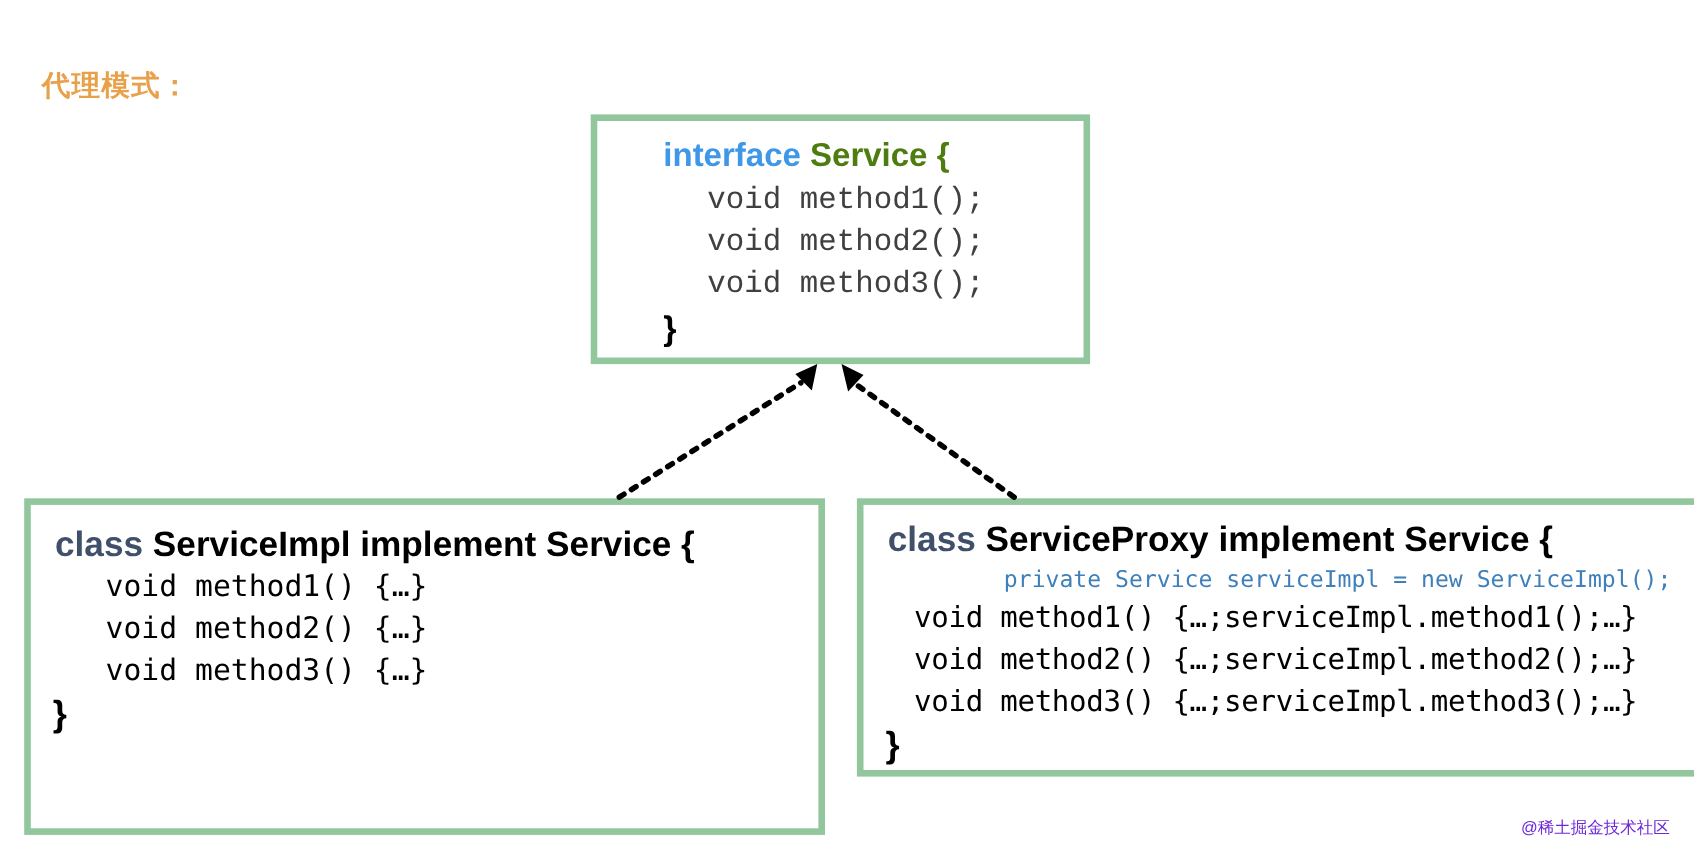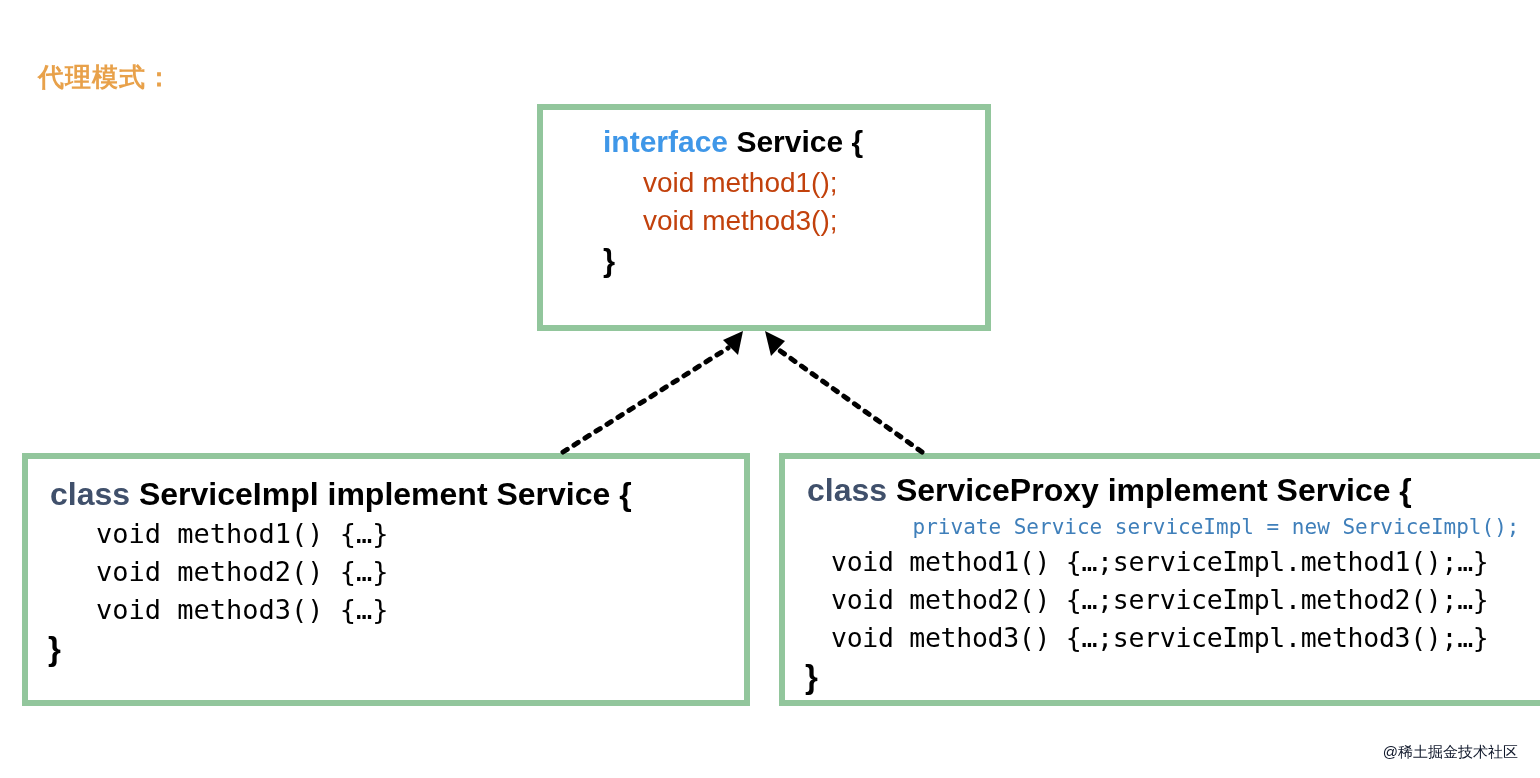--- a/index.html
+++ b/index.html
@@ -39,53 +39,53 @@
 
   
   #box-interface {
     left: 537px;
     top: 104px;
     width: 454px;
     height: 227px;
     padding: 10px 0 0 0;
   }
   #box-interface .line {
-    font-family: Liberation Sans, sans-serif;
+    font-family: Liberation Mono, monospace;
     font-size: 28px;
-    color: #c2410c;
+    color: #404040;
     line-height: 38px;
     white-space: pre;
   }
   #box-interface .hdr {
     font-family: "Liberation Sans", sans-serif;
     font-size: 30px;
     font-weight: bold;
     line-height: 44px;
     padding-left: 60px;
     white-space: pre;
   }
   #box-interface .kw-interface { color: #3f97e8; }
-  #box-interface .hdr-rest   { color: #000000; }
+  #box-interface .hdr-rest   { color: #4d7c0f; }
   #box-interface .method {
     padding-left: 100px;
   }
   #box-interface .brace-close {
     padding-left: 60px;
     font-family: "Liberation Sans", sans-serif;
     font-size: 31px;
     font-weight: bold;
     line-height: 42px;
   }
 
   
   #box-impl {
     left: 22px;
     top: 453px;
     width: 728px;
-    height: 253px;
+    height: 306px;
     padding: 14px 0 0 0;
   }
   
   #box-proxy {
     left: 779px;
     top: 453px;
     width: 828px;
     height: 253px;
     padding: 10px 0 0 0;
   }
@@ -143,34 +143,35 @@
     pointer-events: none;
   }
 
   
   #watermark {
     position: absolute;
     right: 22px;
     bottom: 16px;
     font-family: "Liberation Sans", sans-serif;
     font-size: 15px;
-    color: #0f172a;
+    color: #6d28d9;
     white-space: pre;
   }
 </style>
 </head>
 <body>
 
 <div id="page-title">代理模式：</div>
 
 <div class="uml-box" id="box-interface">
 
   <div class="hdr"><span class="kw-interface">interface</span><span class="hdr-rest"> Service {</span></div>
 
   <div class="line method">void method1();</div>
+  <div class="line method">void method2();</div>
   <div class="line method">void method3();</div>
 
   <div class="brace-close">}</div>
 </div>
 
 <div class="uml-box" id="box-impl">
 
   <div class="cls-hdr"><span class="kw-class">class</span><span class="cls-name"> ServiceImpl implement Service {</span></div>
 
   <div class="code-line">void method1() {…}</div>

